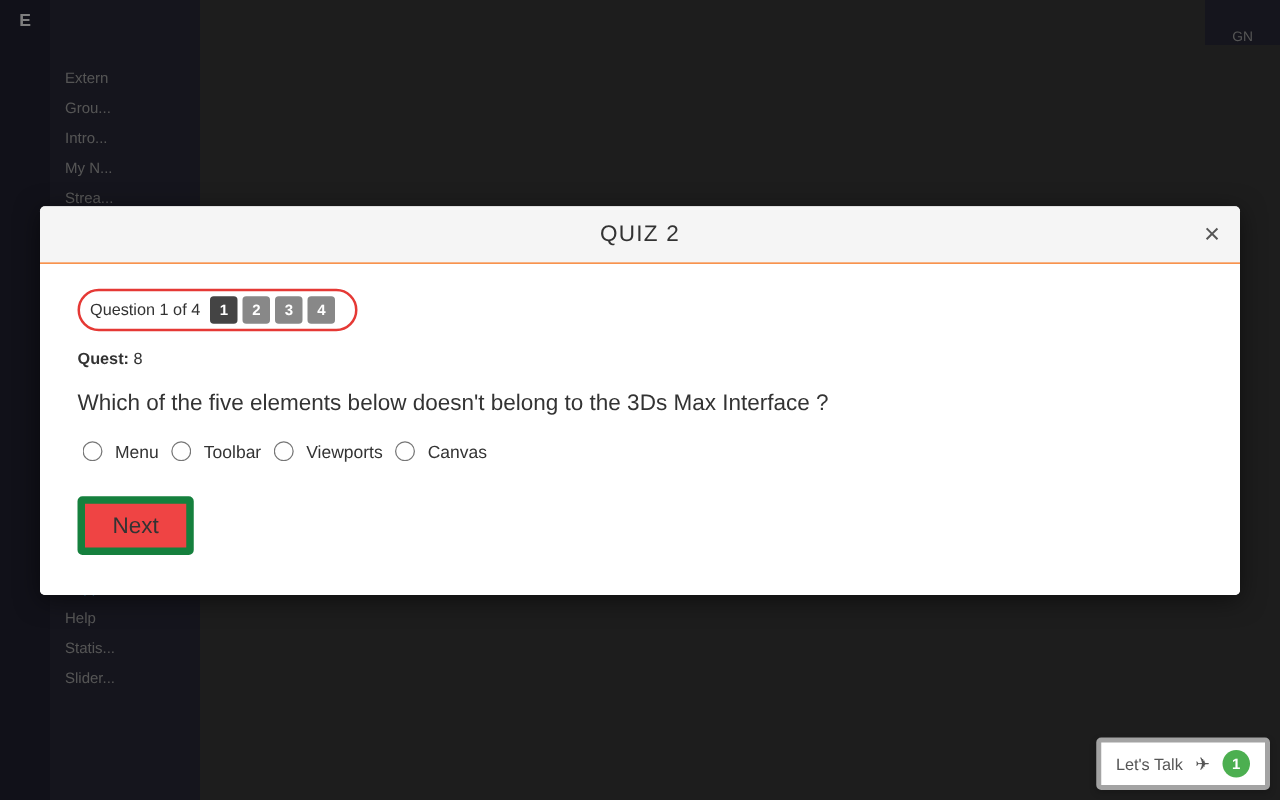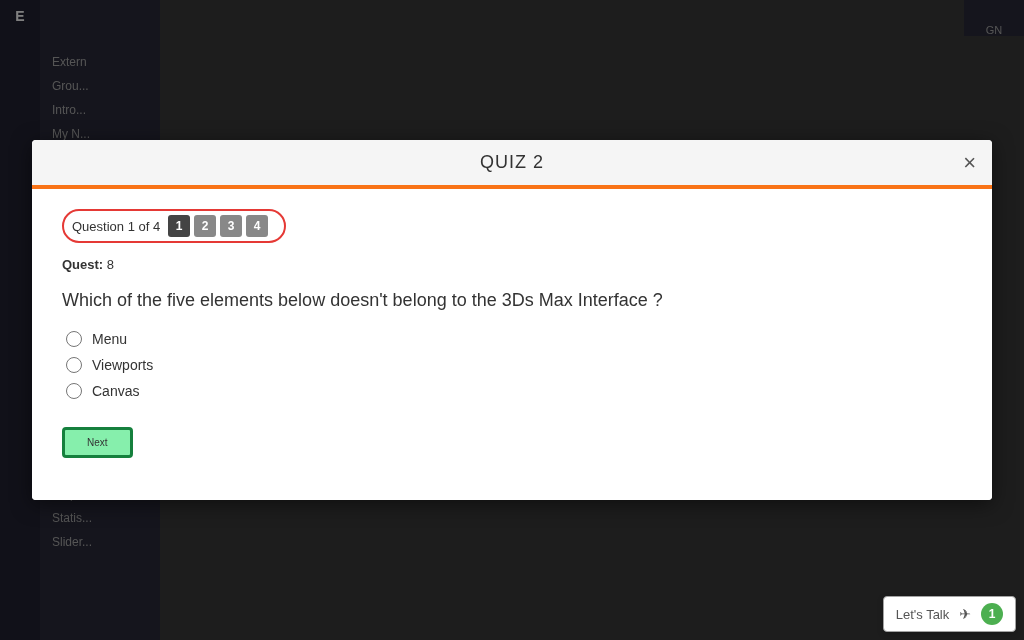--- a/index.html
+++ b/index.html
@@ -86,21 +86,21 @@
       width: 960px;
       max-height: 580px;
       border-radius: 4px;
       overflow: hidden;
       box-shadow: 0 4px 20px rgba(0,0,0,0.5);
       position: relative;
     }
 
     .modal-header {
       background: #f5f5f5;
-      border-bottom: 4px solid #f97316;
+      border-bottom: 1px solid #f97316;
       padding: 12px 20px;
       display: flex;
       align-items: center;
       justify-content: center;
       position: relative;
     }
 
     .modal-title {
       font-size: 18px;
       font-weight: normal;
@@ -115,21 +115,21 @@
       transform: translateY(-50%);
       background: none;
       border: none;
       font-size: 22px;
       color: #555;
       cursor: pointer;
       line-height: 1;
     }
 
     .modal-body {
-      padding: 20px 30px 42px;
+      padding: 20px 30px 32px;
       background: #fff;
     }
 
     
     .question-progress {
       display: flex;
       align-items: center;
       gap: 12px;
       margin-bottom: 14px;
       position: relative;
@@ -186,21 +186,21 @@
     }
 
     .question-text {
       font-size: 18px;
       color: #333;
       margin-bottom: 20px;
     }
 
     .answer-options {
       display: flex;
-      flex-direction: column;
+      flex-direction: row;
       gap: 10px;
       margin-bottom: 28px;
       margin-left: 4px;
     }
 
     .answer-option {
       display: flex;
       align-items: center;
       gap: 10px;
       font-size: 14px;
@@ -208,37 +208,37 @@
       cursor: pointer;
     }
 
     .answer-option input[type="radio"] {
       width: 16px;
       height: 16px;
       cursor: pointer;
     }
 
     .next-btn {
-      background: #86efac;
-      border: 3px solid #15803d;
+      background: #ef4444;
+      border: 6px solid #15803d;
       border-radius: 4px;
       padding: 7px 22px;
-      font-size: 10px;
+      font-size: 18px;
       color: #333;
       cursor: pointer;
     }
 
     
     .chat-widget {
       position: absolute;
       bottom: 8px;
       right: 8px;
       z-index: 20;
       background: #fff;
-      border: 1px solid #a3a3a3;
+      border: 4px solid #a3a3a3;
       border-radius: 4px;
       display: flex;
       align-items: center;
       padding: 6px 12px;
       gap: 10px;
       box-shadow: 0 2px 6px rgba(0,0,0,0.2);
     }
 
     .chat-label {
       font-size: 13px;
@@ -355,20 +355,24 @@
 
       
       <div class="answer-options">
 
       <label class="answer-option">
             <input type="radio" name="quiz-answer" style="">
             <span>Menu</span>
           </label>
           <label class="answer-option">
             <input type="radio" name="quiz-answer" style="">
+            <span>Toolbar</span>
+          </label>
+          <label class="answer-option">
+            <input type="radio" name="quiz-answer" style="">
             <span>Viewports</span>
           </label>
           <label class="answer-option">
             <input type="radio" name="quiz-answer" style="">
             <span>Canvas</span>
           </label>
         </div>
 
       
       <button class="next-btn">Next</button>

